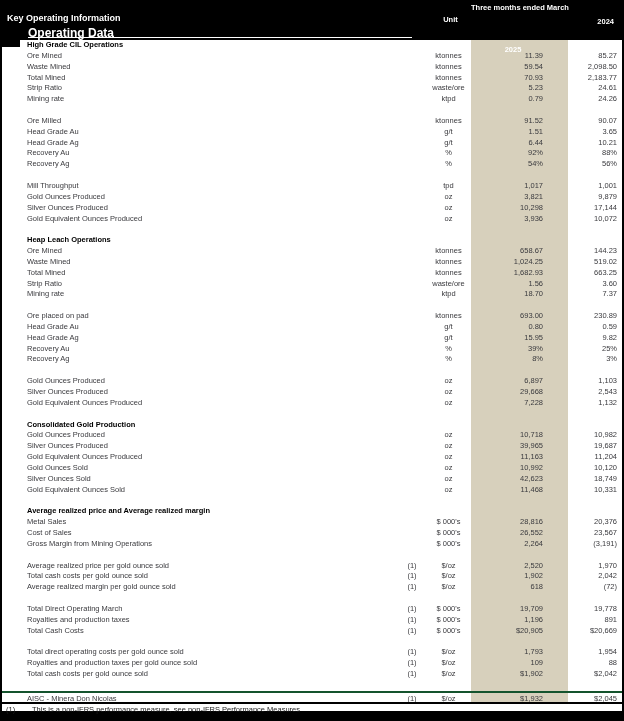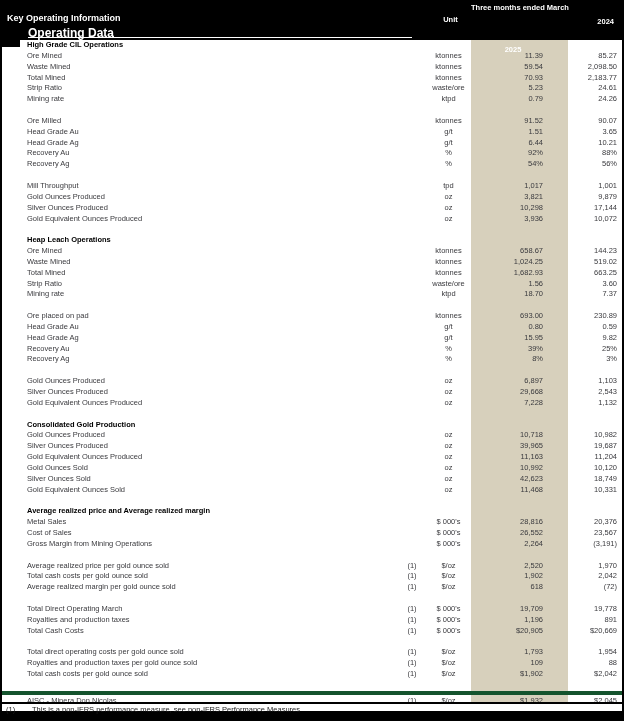--- a/index.html
+++ b/index.html
@@ -31,21 +31,21 @@
     grid-template-columns:1fr 28px 45px 97px 54px;
     height:10.85px;line-height:10.85px;
     font-size:7.5px;color:#3a3a3e;background:#fff;
   }
   .r .label{padding-left:25px;white-space:nowrap;overflow:hidden;}
   .r .note{text-align:center;}
   .r .unit{text-align:center;white-space:nowrap;}
   .r .v25{background:#d7d0bc;text-align:right;padding-right:25px;white-space:nowrap;}
   .r .v24{text-align:right;padding-right:5px;white-space:nowrap;}
   .r.section .label{font-weight:bold;color:#000;}
-  .r.aisc{border-top:4px solid #14532d;height:11.85px;line-height:11.5px;}
+  .r.aisc{border-top:2px solid #14532d;height:11.85px;line-height:11.5px;}
   
   .footnote{
     position:relative;height:13px;line-height:12px;background:#fff;
     border-top:2px solid #000;border-bottom:4px solid #000;
     font-size:7.5px;color:#1c1c1c;
   }
   .footnote .fn-marker{position:absolute;left:4px;top:0;}
   .footnote .fn-text{position:absolute;left:30px;top:0;white-space:nowrap;}
 </style>
 </head>

